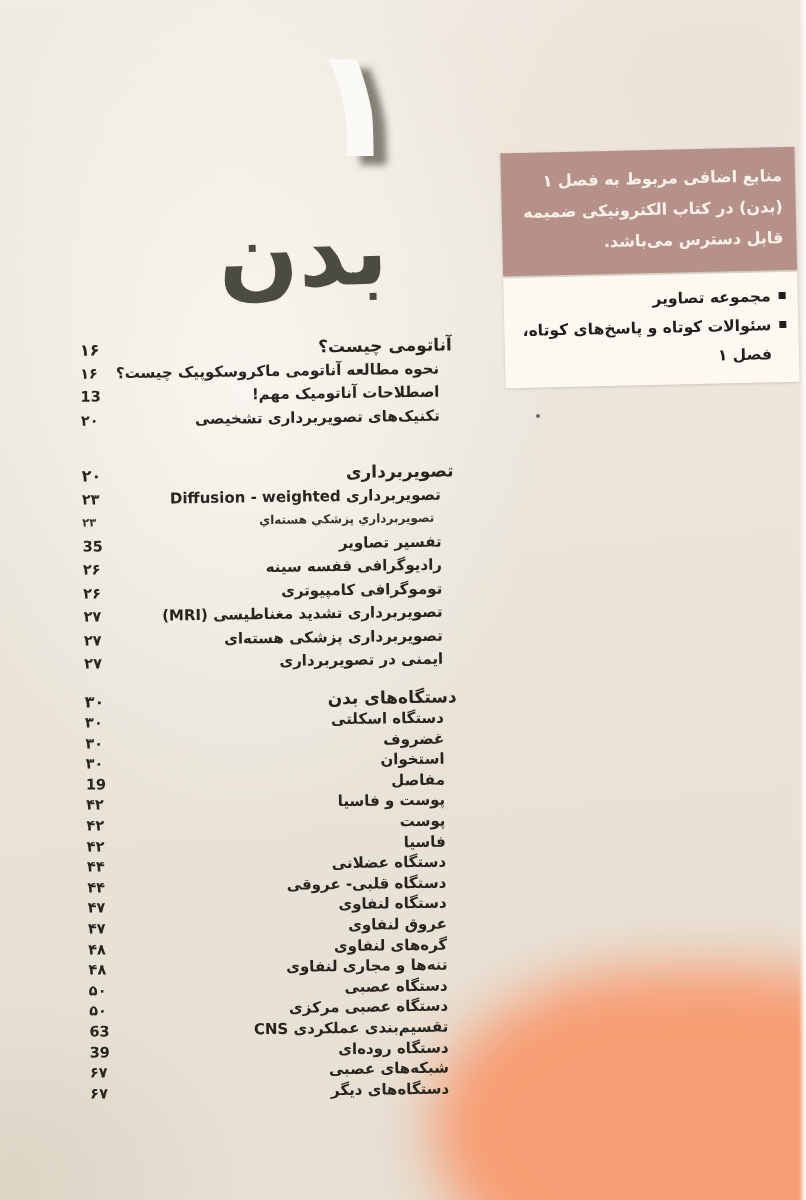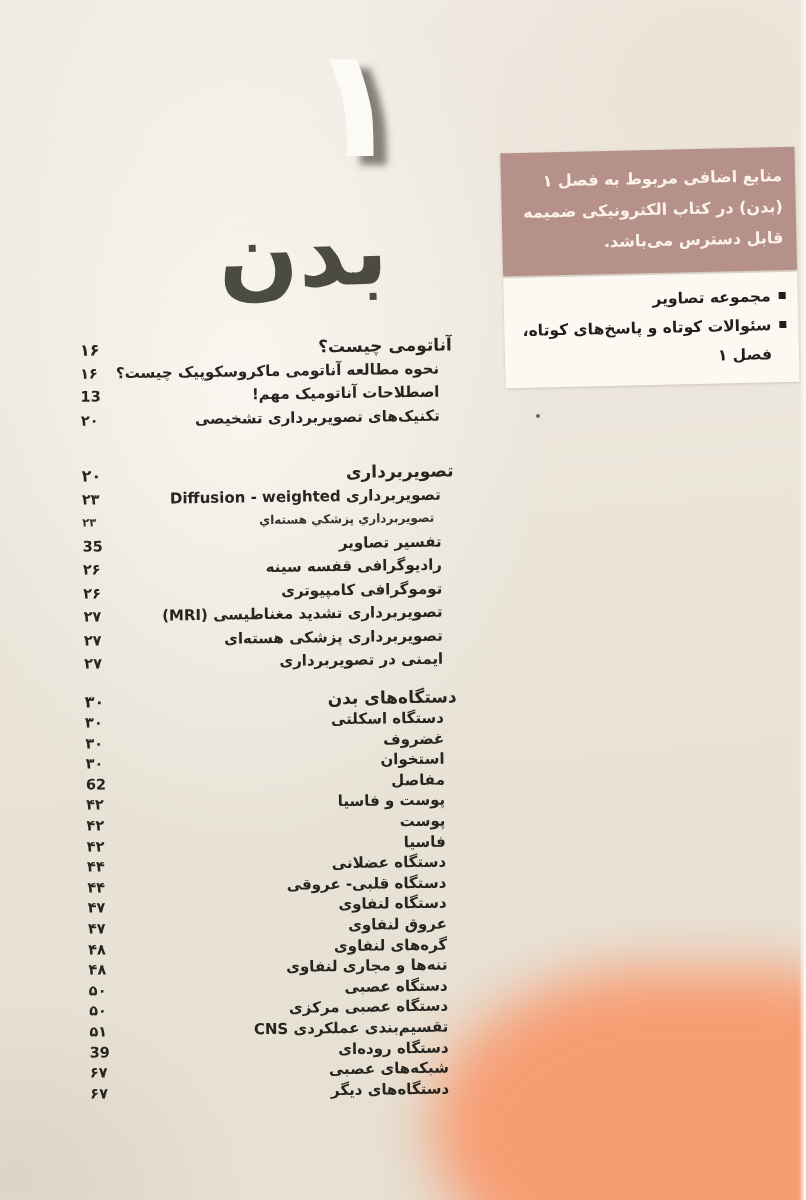--- a/index.html
+++ b/index.html
@@ -190,21 +190,21 @@
         <div class="toc-row item">
           <span class="toc-label">غضروف</span>
           <span class="toc-page">۳۰</span>
         </div>
         <div class="toc-row item">
           <span class="toc-label">استخوان</span>
           <span class="toc-page">۳۰</span>
         </div>
         <div class="toc-row item">
           <span class="toc-label">مفاصل</span>
-          <span class="toc-page">62</span>
+          <span class="toc-page">19</span>
         </div>
         <div class="toc-row item">
           <span class="toc-label">پوست و فاسیا</span>
           <span class="toc-page">۴۲</span>
         </div>
         <div class="toc-row item">
           <span class="toc-label">پوست</span>
           <span class="toc-page">۴۲</span>
         </div>
         <div class="toc-row item">
@@ -238,21 +238,21 @@
         <div class="toc-row item">
           <span class="toc-label">دستگاه عصبی</span>
           <span class="toc-page">۵۰</span>
         </div>
         <div class="toc-row item">
           <span class="toc-label">دستگاه عصبی مرکزی</span>
           <span class="toc-page">۵۰</span>
         </div>
         <div class="toc-row item">
           <span class="toc-label">تقسیم‌بندی عملکردی CNS</span>
-          <span class="toc-page">۵۱</span>
+          <span class="toc-page">63</span>
         </div>
         <div class="toc-row item">
           <span class="toc-label">دستگاه روده‌ای</span>
           <span class="toc-page">39</span>
         </div>
         <div class="toc-row item">
           <span class="toc-label">شبکه‌های عصبی</span>
           <span class="toc-page">۶۷</span>
         </div>
         <div class="toc-row item">

